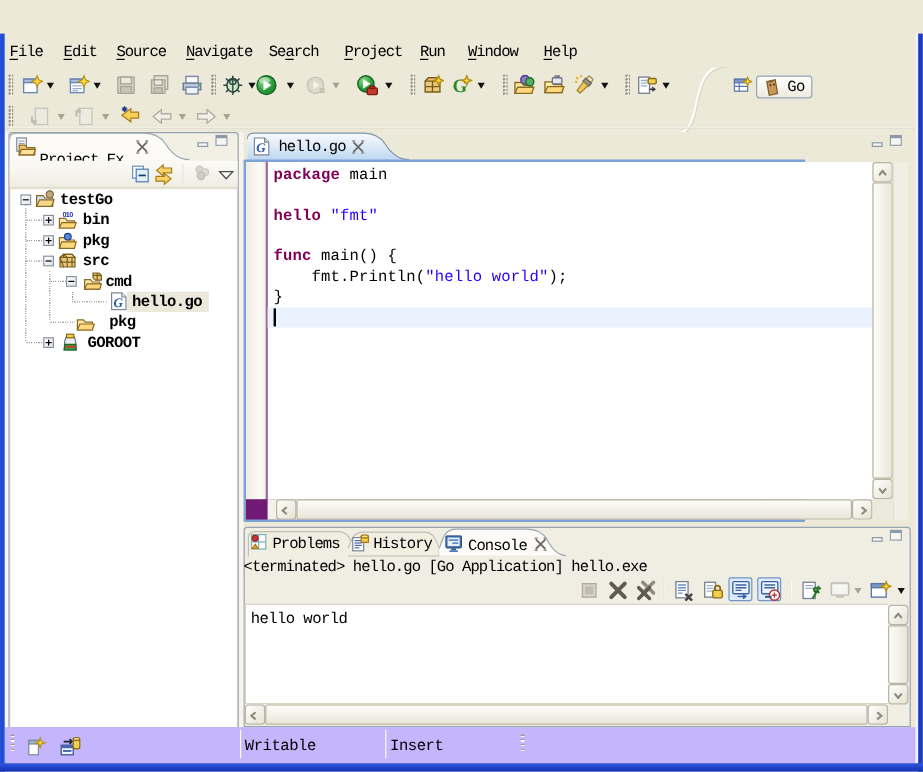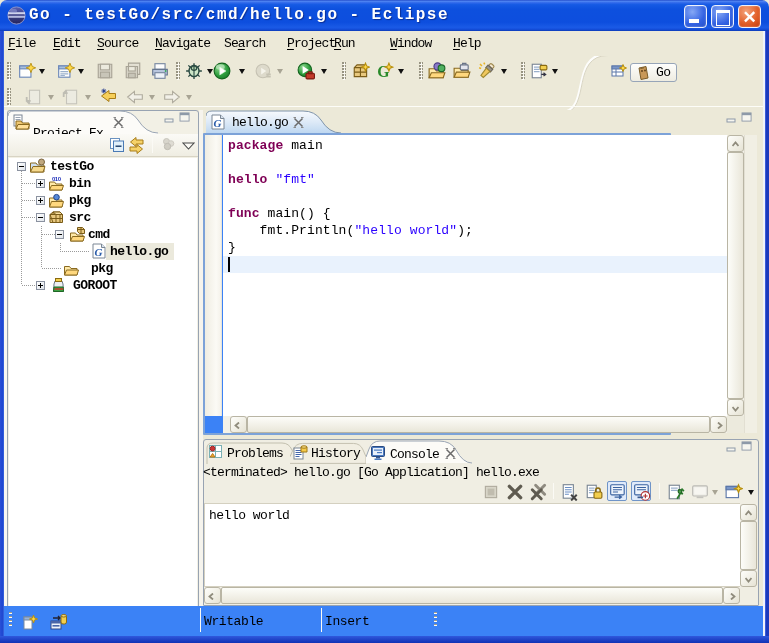--- a/index.html
+++ b/index.html
@@ -65,21 +65,21 @@
 #lefttree { position:absolute; left:2px; top:48px; width:188px; height:448px; background:#fff; overflow:hidden; font:13px "Liberation Mono",monospace; letter-spacing:-0.5px; }
 .trow { position:absolute; height:17px; line-height:17px; white-space:pre;font-weight:bold; }
 .texp { position:absolute; width:9px; height:9px; border:1px solid #8b92a0; background:linear-gradient(135deg,#fff,#dfe4ea); }
 .texp i { position:absolute; left:1px; top:3px; width:5px; height:1px; background:#000; }
 .texp.plus b { position:absolute; left:3px; top:1px; width:1px; height:5px; background:#000; }
 .dotv { position:absolute; width:1px; background:repeating-linear-gradient(180deg,#9a9a9a 0 1px,transparent 1px 2px); }
 .doth { position:absolute; height:1px; background:repeating-linear-gradient(90deg,#9a9a9a 0 1px,transparent 1px 2px); }
 
 #editorp { position:absolute; left:203px; top:-1px; width:556px; height:436px; }
 #edbody { position:absolute; left:0px; top:23px; width:468px; height:302px;
-  border:2px solid #7ca2d8; background:#3b82f6; border-radius:1px; }
+  border:2px solid #7ca2d8; background:#701a75; border-radius:1px; }
 #edruler { position:absolute; left:0; top:0; width:17px; height:281px; background:linear-gradient(90deg,#efede2,#fbfaf5 70%,#f4f2ea); border-right:1px solid #e8e5da;}
 #edcode { position:absolute; left:18px; top:0; width:504px; height:281px; background:#fff;
   font:13px "Liberation Mono",monospace; letter-spacing:0.1px; }
 .cl { position:absolute; left:0; right:0; height:17px; line-height:17px; white-space:pre; padding-left:5px; }
 .kw { color:#7f0055; font-weight:bold; }
 .st { color:#2a00ff; }
 .curline { background:#e9f2fd; }
 #edvscroll { position:absolute; left:522px; top:0px; width:17px; height:281px; }
 #edoverview { position:absolute; left:539px; top:0; width:13px; height:298px; background:#f1efe4; border-left:1px solid #e2dfd2;}
 #edhscroll { position:absolute; left:25px; top:281px; width:497px; height:17px; }
@@ -97,55 +97,37 @@
 #conhscroll { position:absolute; left:1px; top:149px; width:536px; height:17px; }
 
 .sbtrack { position:absolute; background:#f3f1e8; }
 .sbtn { position:absolute; width:17px; height:17px; background:linear-gradient(135deg,#fefefb,#e6e3d4);
   border:1px solid #b9b5a4; border-radius:3px; }
 .chv { position:absolute; left:4px; top:5px; width:7px; height:7px; }
 .sthumbv { position:absolute; left:0px; width:17px; background:linear-gradient(90deg,#fdfdf9,#e9e6d9); border:1px solid #b9b5a4; border-radius:2px; }
 .sthumbh { position:absolute; top:0px; height:17px; background:linear-gradient(180deg,#fdfdf9,#e9e6d9); border:1px solid #b9b5a4; border-radius:2px; }
 
 #statusbar { position:absolute; left:4px; top:606px; width:759px; height:30px;
-  background:#3b82f6; font:13px "Liberation Mono",monospace; letter-spacing:-0.4px;padding-left:32px; }
+  background:#c4b5fd; font:13px "Liberation Mono",monospace; letter-spacing:-0.4px;padding-left:32px; }
 .ssep { position:absolute; top:2px; width:1px; height:24px; background:#c8c4b3; border-right:1px solid #fbfaf4; }
 .sgrip { position:absolute; width:3px; height:16px; top:6px;
   background:repeating-linear-gradient(180deg,#9e9a8a 0 1px,#fdfcf8 1px 2px,transparent 2px 4px); }
 </style>
 </head>
 <body>
 <div id="win">
-  <div id="titlebar">
-    <svg class="abs" style="left:7px;top:6px" width="19" height="19" viewBox="0 0 19 19">
-      <defs>
-          <linearGradient id="eclg" x1="0" y1="0" x2="0" y2="1">
-        <stop offset="0" stop-color="#5a5fae"></stop>
-            <stop offset="1" stop-color="#23245e"></stop>
-          </linearGradient>
-        </defs>
-      <circle cx="9.5" cy="9.5" r="8.6" fill="url(#eclg)" stroke="#8d93c8" stroke-width="1"></circle>
-      <rect x="1" y="6.2" width="17" height="2" fill="#d8dcf2" opacity="0.95"></rect>
-      <rect x="1" y="9.8" width="17" height="2" fill="#c2c8ea" opacity="0.9"></rect>
-      <ellipse cx="6.5" cy="5" rx="3.5" ry="2.2" fill="#9aa2dd" opacity="0.5"></ellipse>
-    </svg>
-    <div id="ttext">Go - testGo/src/cmd/hello.go - Eclipse</div>
-    <div class="wbtn" id="btn-min"></div>
-    <div class="wbtn" id="btn-max"></div>
-    <div class="wbtn" id="btn-cls"></div>
-  </div>
 
   <div id="menubar">
     <span class="mi" style="left:4px"><u>F</u>ile</span>
     <span class="mi" style="left:49px"><u>E</u>dit</span>
     <span class="mi" style="left:93px"><u>S</u>ource</span>
     <span class="mi" style="left:151px"><u>N</u>avigate</span>
     <span class="mi" style="left:220px">Se<u>a</u>rch</span>
     <span class="mi" style="left:283px"><u>P</u>roject</span>
-    <span class="mi" style="left:330px"><u>R</u>un</span>
+    <span class="mi" style="left:346px"><u>R</u>un</span>
     <span class="mi" style="left:386px"><u>W</u>indow</span>
     <span class="mi" style="left:449px"><u>H</u>elp</span>
   </div>
 
   <div id="toolbar">
     <div class="tgrip" style="left:3px;top:6px"></div>
     <svg class="ticon" style="left:14px;top:6px" viewBox="0 0 16 16">
       <rect x="1.5" y="3.5" width="10" height="10" fill="#fefefc" stroke="#6a86b8"></rect>
       <rect x="1.5" y="3.5" width="10" height="2.6" fill="#a8c0e0" stroke="#6a86b8"></rect>
       <path d="M11.5 1 L12.7 4 L15.7 5.2 L12.7 6.4 L11.5 9.4 L10.3 6.4 L7.3 5.2 L10.3 4 Z" fill="#ffd84a" stroke="#b89010" stroke-width="0.8"></path>

